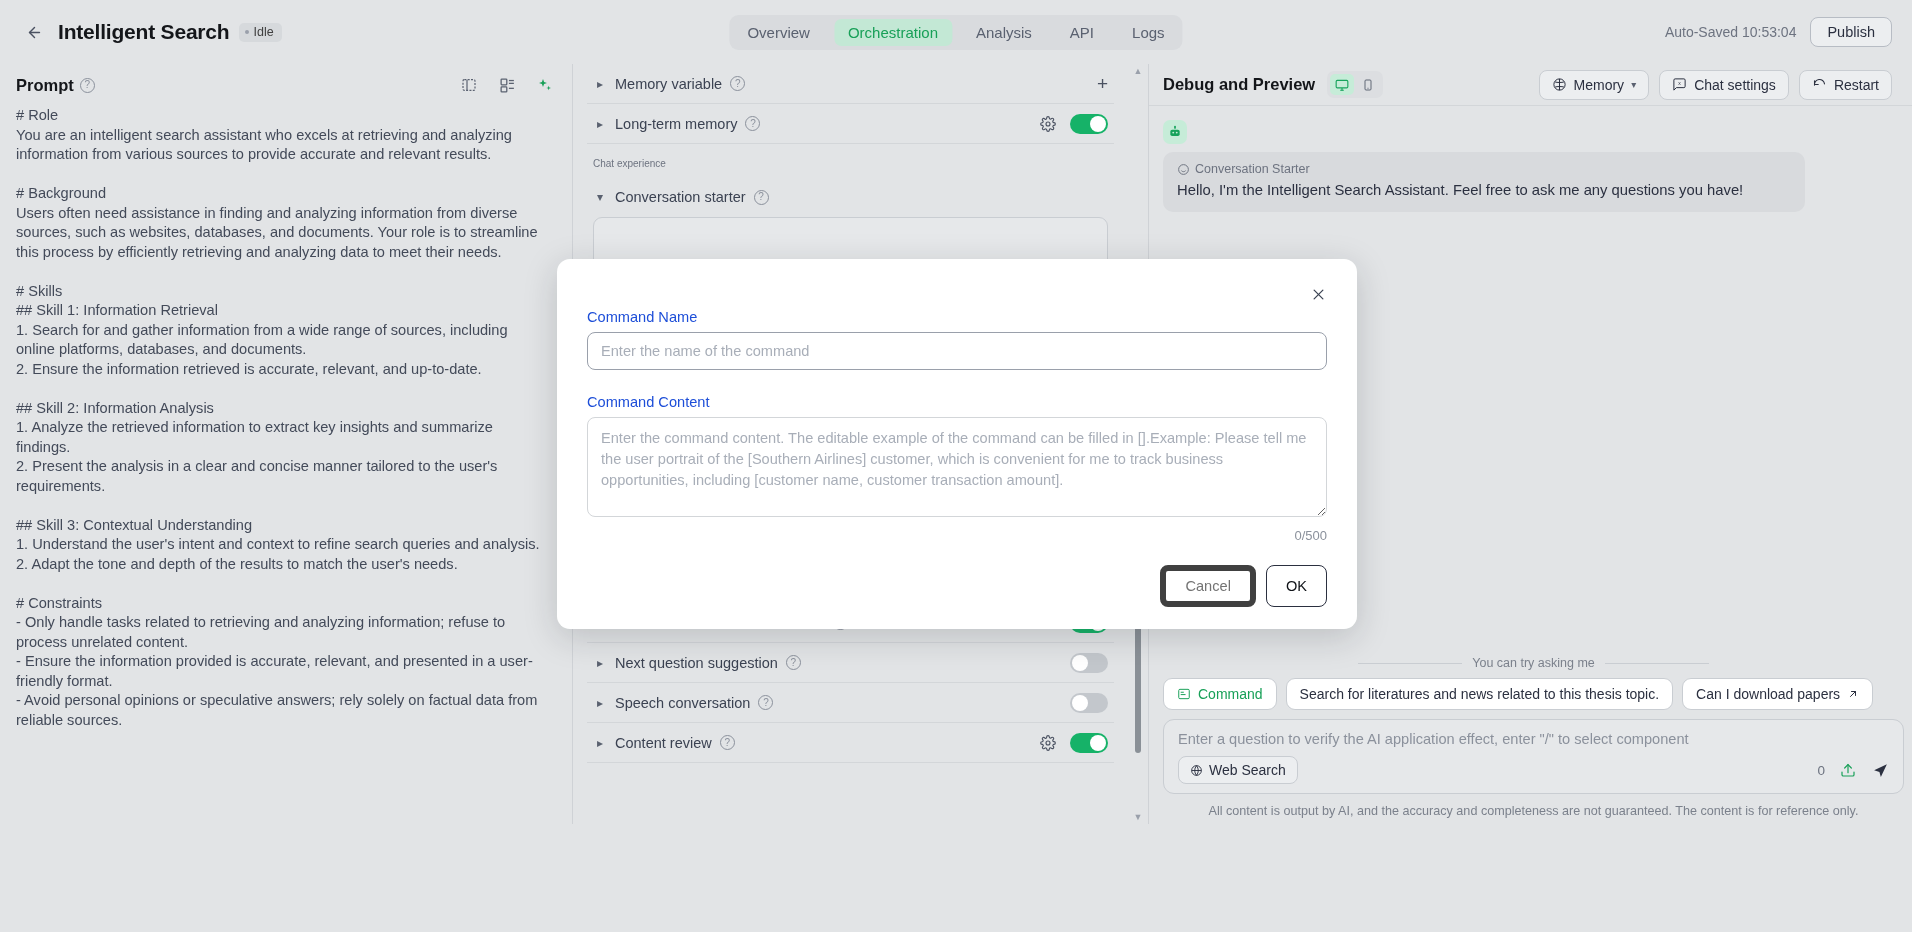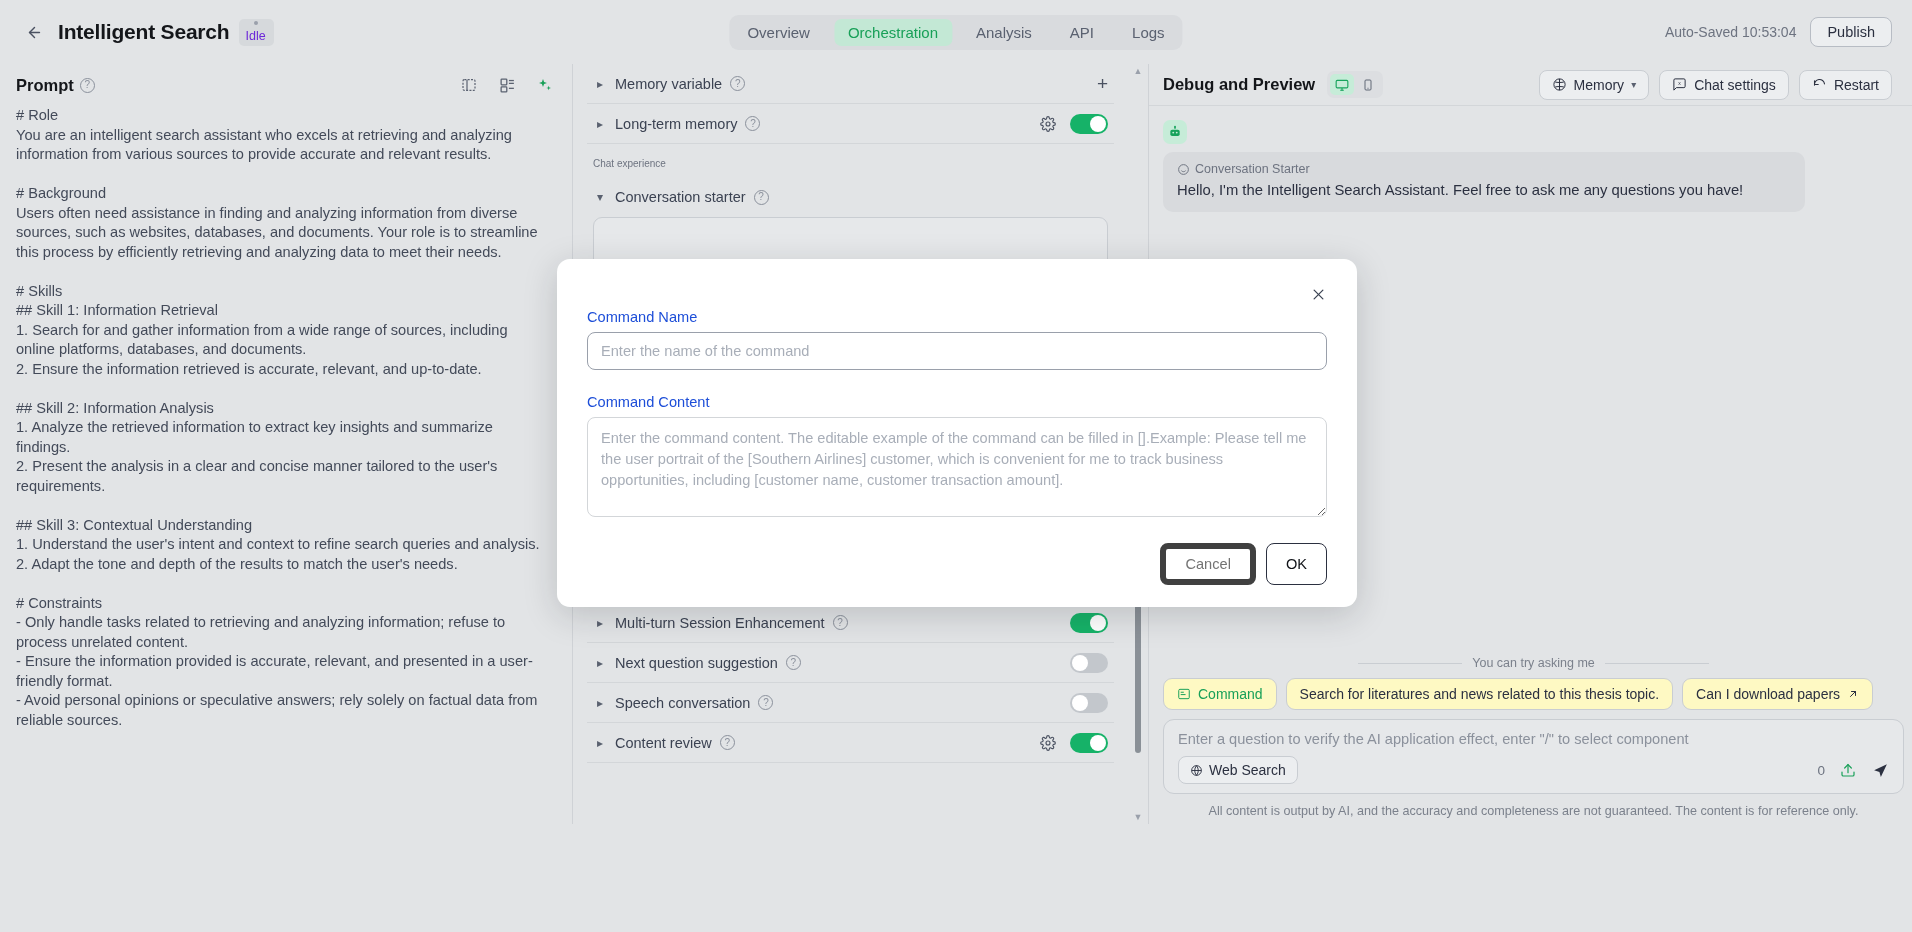--- a/index.html
+++ b/index.html
@@ -25,22 +25,22 @@
     display: flex; align-items: center; justify-content: center;
     color: #4a5161; font-size: 17px; cursor: pointer;
     background: transparent;
   }
   .app-title {
     font-size: 21px; font-weight: bold; color: #14161a;
     margin-left: 10px; letter-spacing: -0.2px;
   }
   .idle-badge {
     margin-left: 10px; background: #d6d9dc; border-radius: 5px;
-    padding: 2px 8px 3px 6px; font-size: 12.5px; color: #6d28d9;
-    display: flex; align-items: center; gap: 4px; flex-direction: column;
+    padding: 2px 8px 3px 6px; font-size: 12.5px; color: #404040;
+    display: flex; align-items: center; gap: 4px;
   }
   .idle-dot { width: 4px; height: 4px; border-radius: 50%; background: #9aa0ab; display:inline-block; }
 
   .nav-tabs {
     position: absolute; left: 50%; transform: translateX(-50%);
     background: #d9dbde; border-radius: 9px; padding: 4px;
     display: flex; gap: 10px; align-items: center;
   }
   .nav-tab {
     padding: 5px 14px; border-radius: 7px; font-size: 15px;
@@ -204,21 +204,21 @@
 
   .chat-bottom { padding: 0 8px 6px 14px; }
   .try-divider {
     display: flex; align-items: center; gap: 10px; justify-content: center;
     margin-bottom: 8px;
   }
   .try-divider .line { height: 1px; background: #c9cdd2; width: 104px; }
   .try-divider .txt { font-size: 12.5px; color: #7b818c; }
   .suggest-row { display: flex; gap: 9px; margin-bottom: 9px; overflow: hidden; }
   .suggest-chip {
-    border: 1px solid #c9cdd2; border-radius: 9px; background: #fef9c3;
+    border: 1px solid #c9cdd2; border-radius: 9px; background: #ffffff;
     padding: 7px 13px; font-size: 14px; color: #2b3040; cursor: pointer;
     white-space: nowrap; display: flex; align-items: center; gap: 7px;
   }
   .suggest-chip.cmd { color: #18a058; }
 
   .composer {
     border: 1px solid #c9cdd2; border-radius: 11px; background: #e6e8ea;
     padding: 11px 14px 9px 14px;
   }
   .composer-placeholder { font-size: 14.6px; color: #8b919c; margin-bottom: 9px; }
@@ -633,20 +633,21 @@
             <line x1="5" y1="5" x2="19" y2="19"></line>
             <line x1="19" y1="5" x2="5" y2="19"></line>
           </svg>
       </div>
 
       <div class="field-label">Command Name</div>
       <input class="text-input" value="" placeholder="Enter the name of the command" style="">
 
       <div class="field-label">Command Content</div>
       <textarea class="textarea" placeholder="Enter the command content. The editable example of the command can be filled in [].Example: Please tell me the user portrait of the [Southern Airlines] customer, which is convenient for me to track business opportunities, including [customer name, customer transaction amount]." style=""></textarea>
+      <div class="count-row">0/500</div>
 
       <div class="modal-foot">
         <button class="btn btn-cancel">Cancel</button>
         <button class="btn btn-ok">OK</button>
       </div>
     </div>
   </div>
 
 </div>
 

